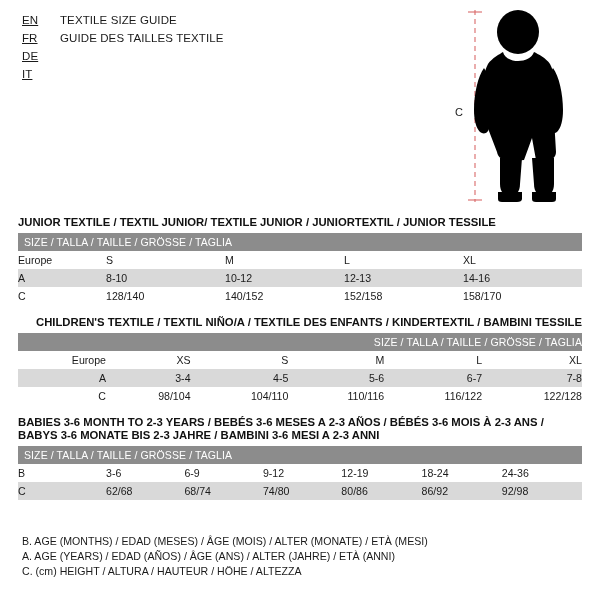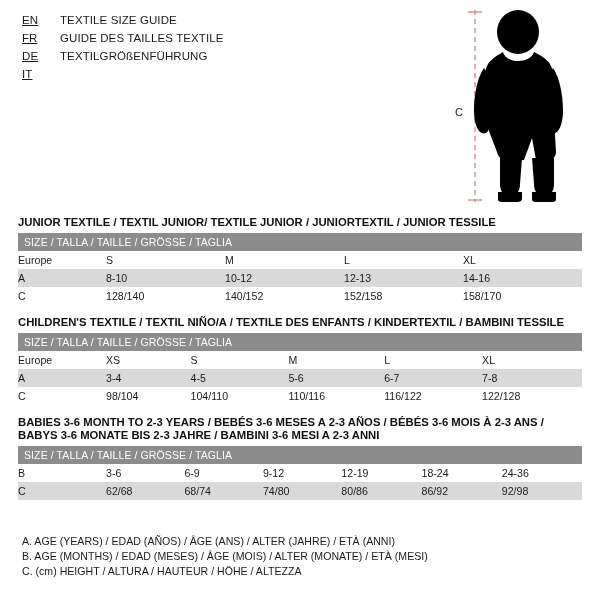--- a/index.html
+++ b/index.html
@@ -129,21 +129,20 @@
     <div class="lang-row">
       <span class="lang-code">EN</span>
       <span class="lang-title">TEXTILE SIZE GUIDE</span>
     </div>
     <div class="lang-row">
       <span class="lang-code">FR</span>
       <span class="lang-title">GUIDE DES TAILLES TEXTILE</span>
     </div>
     <div class="lang-row">
       <span class="lang-code">DE</span>
-      <span class="lang-title">TEXTILGRÖßENFÜHRUNG</span>
     </div>
     <div class="lang-row">
       <span class="lang-code">IT</span>
     </div>
   </div>
 
   <div class="figure">
     <svg width="150" height="200" viewBox="0 0 150 200" xmlns="http://www.w3.org/2000/svg">
 
       <line x1="35" y1="4" x2="35" y2="196" stroke="#d96a6a" stroke-width="1.1" stroke-dasharray="5,4"></line>
@@ -198,21 +197,21 @@
           <td class="rowlabel">C</td>
           <td>128/140</td>
           <td>140/152</td>
           <td>152/158</td>
           <td>158/170</td>
         </tr>
       </tbody>
     </table>
   </div>
 
-  <div class="section" style="top: 316px;">
+  <div class="section" style="top: 316px; text-align: right;">
     <div class="section-title">CHILDREN'S TEXTILE / TEXTIL NIÑO/A / TEXTILE DES ENFANTS / KINDERTEXTIL / BAMBINI TESSILE</div>
     <table class="size-table">
       <tbody>
         <tr class="hdr">
           <td colspan="6">SIZE / TALLA / TAILLE / GRÖSSE / TAGLIA</td>
         </tr>
         <tr class="plain">
           <td class="rowlabel">Europe</td>
           <td>XS</td>
           <td>S</td>
@@ -263,18 +262,18 @@
           <td>74/80</td>
           <td>80/86</td>
           <td>86/92</td>
           <td>92/98</td>
         </tr>
       </tbody>
     </table>
   </div>
 
   <div class="notes" style="top: 534px;">
+    <div>B. AGE (MONTHS) / EDAD (MESES) / ÂGE (MOIS) / ALTER (MONATE) / ETÀ (MESI)</div>
     <div>A. AGE (YEARS) / EDAD (AÑOS) / ÂGE (ANS) / ALTER (JAHRE) / ETÀ (ANNI)</div>
-    <div>B. AGE (MONTHS) / EDAD (MESES) / ÂGE (MOIS) / ALTER (MONATE) / ETÀ (MESI)</div>
     <div>C. (cm) HEIGHT / ALTURA / HAUTEUR / HÖHE / ALTEZZA</div>
   </div>
 
 </div>
 
 </body></html>

